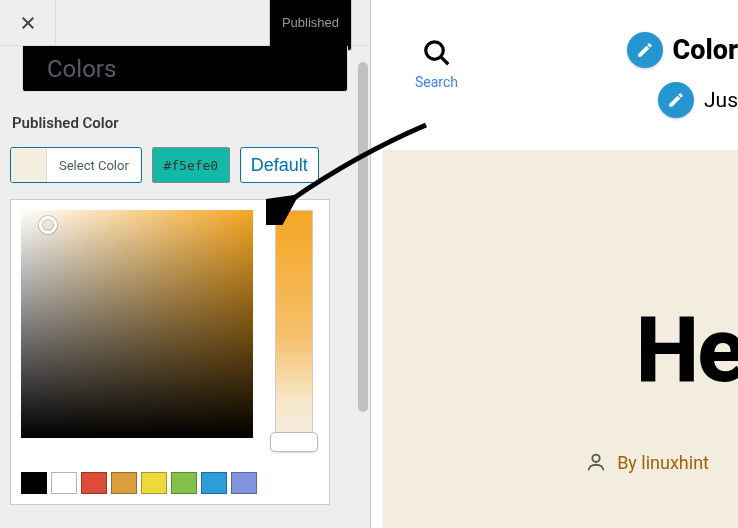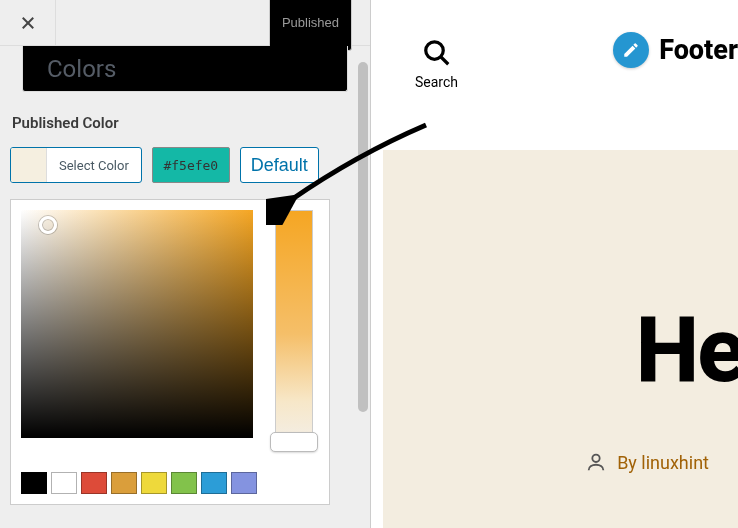--- a/index.html
+++ b/index.html
@@ -217,21 +217,21 @@
   }
   .search-col {
     display: flex;
     flex-direction: column;
     align-items: center;
     margin-left: 44px;
     gap: 6px;
   }
   .search-label {
     font-size: 14px;
-    color: #000000;
+    color: #3b82f6;
   }
   .logo-area {
     position: absolute;
     top: 32px;
     right: 0;
     display: flex;
     flex-direction: column;
     gap: 14px;
   }
   .logo-row {
@@ -367,21 +367,29 @@
     </div>
   </div>
 
   <div class="logo-area">
     <div class="logo-row">
       <div class="edit-bubble">
         <svg width="18" height="18" viewBox="0 0 24 24" fill="#fff">
           <path d="M3 17.25V21h3.75L17.81 9.94l-3.75-3.75L3 17.25zM20.71 7.04a1 1 0 0 0 0-1.41l-2.34-2.34a1 1 0 0 0-1.41 0l-1.83 1.83 3.75 3.75 1.83-1.83z"></path>
         </svg>
       </div>
-      <span class="site-title">Footer</span>
+      <span class="site-title">Color</span>
+    </div>
+    <div class="logo-row">
+      <div class="edit-bubble">
+        <svg width="18" height="18" viewBox="0 0 24 24" fill="#fff">
+          <path d="M3 17.25V21h3.75L17.81 9.94l-3.75-3.75L3 17.25zM20.71 7.04a1 1 0 0 0 0-1.41l-2.34-2.34a1 1 0 0 0-1.41 0l-1.83 1.83 3.75 3.75 1.83-1.83z"></path>
+        </svg>
+      </div>
+      <span class="tagline">Jus</span>
     </div>
   </div>
 
   <div class="preview-body" style="background: rgb(243, 237, 224);">
     <div class="hero-title">He</div>
     <div class="author-row">
       <svg class="user-ico" viewBox="0 0 24 24" fill="none" stroke="#555" stroke-width="2">
         <circle cx="12" cy="8" r="4"></circle>
           <path d="M4 21c0-4 4-6 8-6s8 2 8 6"></path>
       </svg>

